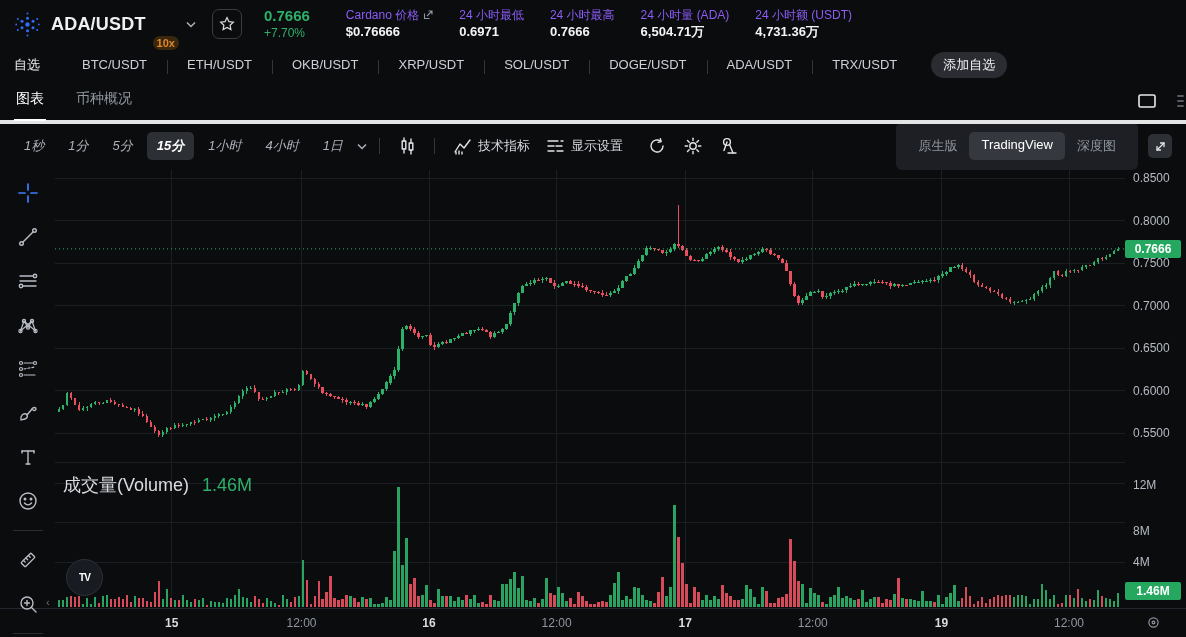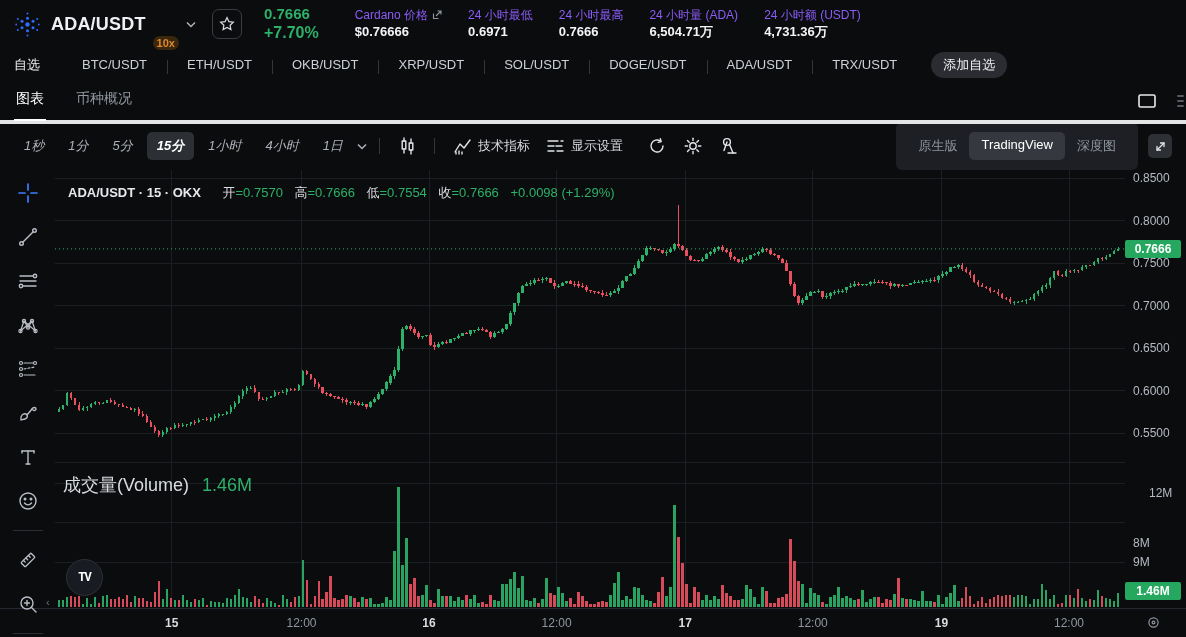--- a/index.html
+++ b/index.html
@@ -15,21 +15,21 @@
   
   .hdr { height:48px; display:flex; align-items:center; padding:0 14px; gap:10px; }
   .hdr .logo { width:27px; height:27px; flex:0 0 auto; }
   .pair-wrap { display:flex; align-items:center; gap:7px; cursor:pointer; }
   .pair-name { font-size:18px; font-weight:bold; letter-spacing:.2px; }
   .lev-badge { background:#39270e; color:#e0862b; font-size:11px; font-weight:bold; padding:1px 4px; border-radius:7px;margin-top:38px; }
   .chev { width:10px; height:7px; }
   .star-btn { width:30px; height:30px; border:1px solid #3a3d43; border-radius:7px; display:flex; align-items:center; justify-content:center; margin-left:6px; cursor:pointer; }
   .price-block { margin-left:12px; line-height:1.25; }
   .price-big { color:#2db069; font-size:15px; font-weight:bold; }
-  .price-chg { color:#2db069; font-size:16px; font-weight:bold; }
+  .price-chg { color:#2db069; font-size:12px; font-weight:normal; }
   .stats { display:flex; gap:26px; margin-left:26px; }
   .stat { line-height:1.35; }
   .stat .lb { color:#8b5cf6; font-size:12px; display:flex; align-items:center; gap:4px; }
   .stat .vl { color:#f2f4f7; font-size:13px; font-weight:bold; }
 
   
   .wl { height:33px; display:flex; align-items:center; padding:0 14px; }
   .wl-my { color:#eef0f3; margin-right:22px; cursor:pointer; }
   .wl-item { color:#ccd0d7; padding:0 20px; position:relative; cursor:pointer; white-space:nowrap; }
   .wl-item + .wl-item::before { content:""; position:absolute; left:0; top:3px; height:14px; width:1px; background:#33363c; }
@@ -74,21 +74,21 @@
 
   .axis-col { position:absolute; left:1125px; top:0; width:61px; height:440px; z-index:4; cursor:ns-resize; }
   .axis-lab { position:absolute; left:8px; color:#b6bac3; font-size:12px; }
   .px-badge { position:absolute; left:1125px; width:56px; height:18px; background:#25a75f; color:#fff; font-size:12px; font-weight:bold; display:flex; align-items:center; justify-content:center; border-radius:2px; z-index:6; }
   .time-axis { position:absolute; left:0; top:440px; width:1186px; height:43px; border-top:1px solid #24272d; z-index:4; cursor:ew-resize; }
   .t-lab { position:absolute; top:7px; transform:translateX(-50%); font-size:12px; }
   .t-lab.major { color:#d9dce1; font-weight:bold; }
   .t-lab.minor { color:#9096a0; }
   .axis-gear { position:absolute; left:1146px; top:447px; z-index:6; cursor:pointer; }
   .tv-logo { position:absolute; left:66px; top:391px; width:37px; height:37px; background:#181b21; border:1px solid #2c3039; border-radius:50%; display:flex; align-items:center; justify-content:center; z-index:4; cursor:pointer; }
-  .tv-logo span { color:#fff; font-weight:bold; font-size:12px; letter-spacing:-1px;font-family:Liberation Mono, monospace; }
+  .tv-logo span { color:#fff; font-weight:bold; font-size:10px; letter-spacing:-1px; }
 </style>
 </head>
 <body>
 
 <div class="hdr">
   <svg class="logo" viewBox="0 0 27 27">
     <g fill="#2f6bff">
       <circle cx="13.5" cy="13.5" r="2.2"></circle>
       <circle cx="13.5" cy="7.2" r="1.5"></circle>
         <circle cx="13.5" cy="19.8" r="1.5"></circle>
@@ -1184,45 +1184,37 @@
           <line x1="14.5" y1="14.5" x2="19" y2="19"></line>
         <line x1="7.5" y1="10" x2="12.5" y2="10"></line>
           <line x1="10" y1="7.5" x2="10" y2="12.5"></line>
         </svg>
       </div>
     <div class="tool-div"></div>
 
   </div>
   <div class="collapse-handle">‹</div>
 
-  <div class="legend">
-    <span class="ttl">ADA/USDT · 15 · OKX</span>
-    <span class="lbf">开</span><span class="g">=0.7570</span>
-    <span class="lbf">高</span><span class="g">=0.7666</span>
-    <span class="lbf">低</span><span class="g">=0.7554</span>
-    <span class="lbf">收</span><span class="g">=0.7666</span>
-    <span class="g" style="margin-left:8px">+0.0098 (+1.29%)</span>
-  </div>
 
   <div class="vol-legend">
     <span>成交量(Volume)</span>
     <span class="g">1.46M</span>
   </div>
 
   <div class="axis-col" id="price-axis">
       <div class="axis-lab" style="top: 3px;">0.8500</div>
       <div class="axis-lab" style="top: 45.5px;">0.8000</div>
       <div class="axis-lab" style="top: 88px;">0.7500</div>
       <div class="axis-lab" style="top: 130.5px;">0.7000</div>
       <div class="axis-lab" style="top: 173px;">0.6500</div>
       <div class="axis-lab" style="top: 215.5px;">0.6000</div>
       <div class="axis-lab" style="top: 258px;">0.5500</div>
-      <div class="axis-lab" style="top: 318px; margin-left: 16px;">12M</div>
-      <div class="axis-lab" style="top: 368px;">8M</div>
-      <div class="axis-lab" style="top: 387.4px;">9M</div>
+      <div class="axis-lab" style="top: 310px;">12M</div>
+      <div class="axis-lab" style="top: 356px;">8M</div>
+      <div class="axis-lab" style="top: 387.4px;">4M</div>
     </div>
   <div class="px-badge" id="price-badge" style="top: 71.89px;">0.7666</div>
   <div class="px-badge" id="vol-badge" style="top:414px">1.46M</div>
 
   <div class="time-axis" id="time-axis">
       <div class="t-lab major" style="left: 171.804px;">15</div>
       <div class="t-lab minor" style="left: 301.49px;">12:00</div>
       <div class="t-lab major" style="left: 429.05px;">16</div>
       <div class="t-lab minor" style="left: 556.61px;">12:00</div>
       <div class="t-lab major" style="left: 685.233px;">17</div>

